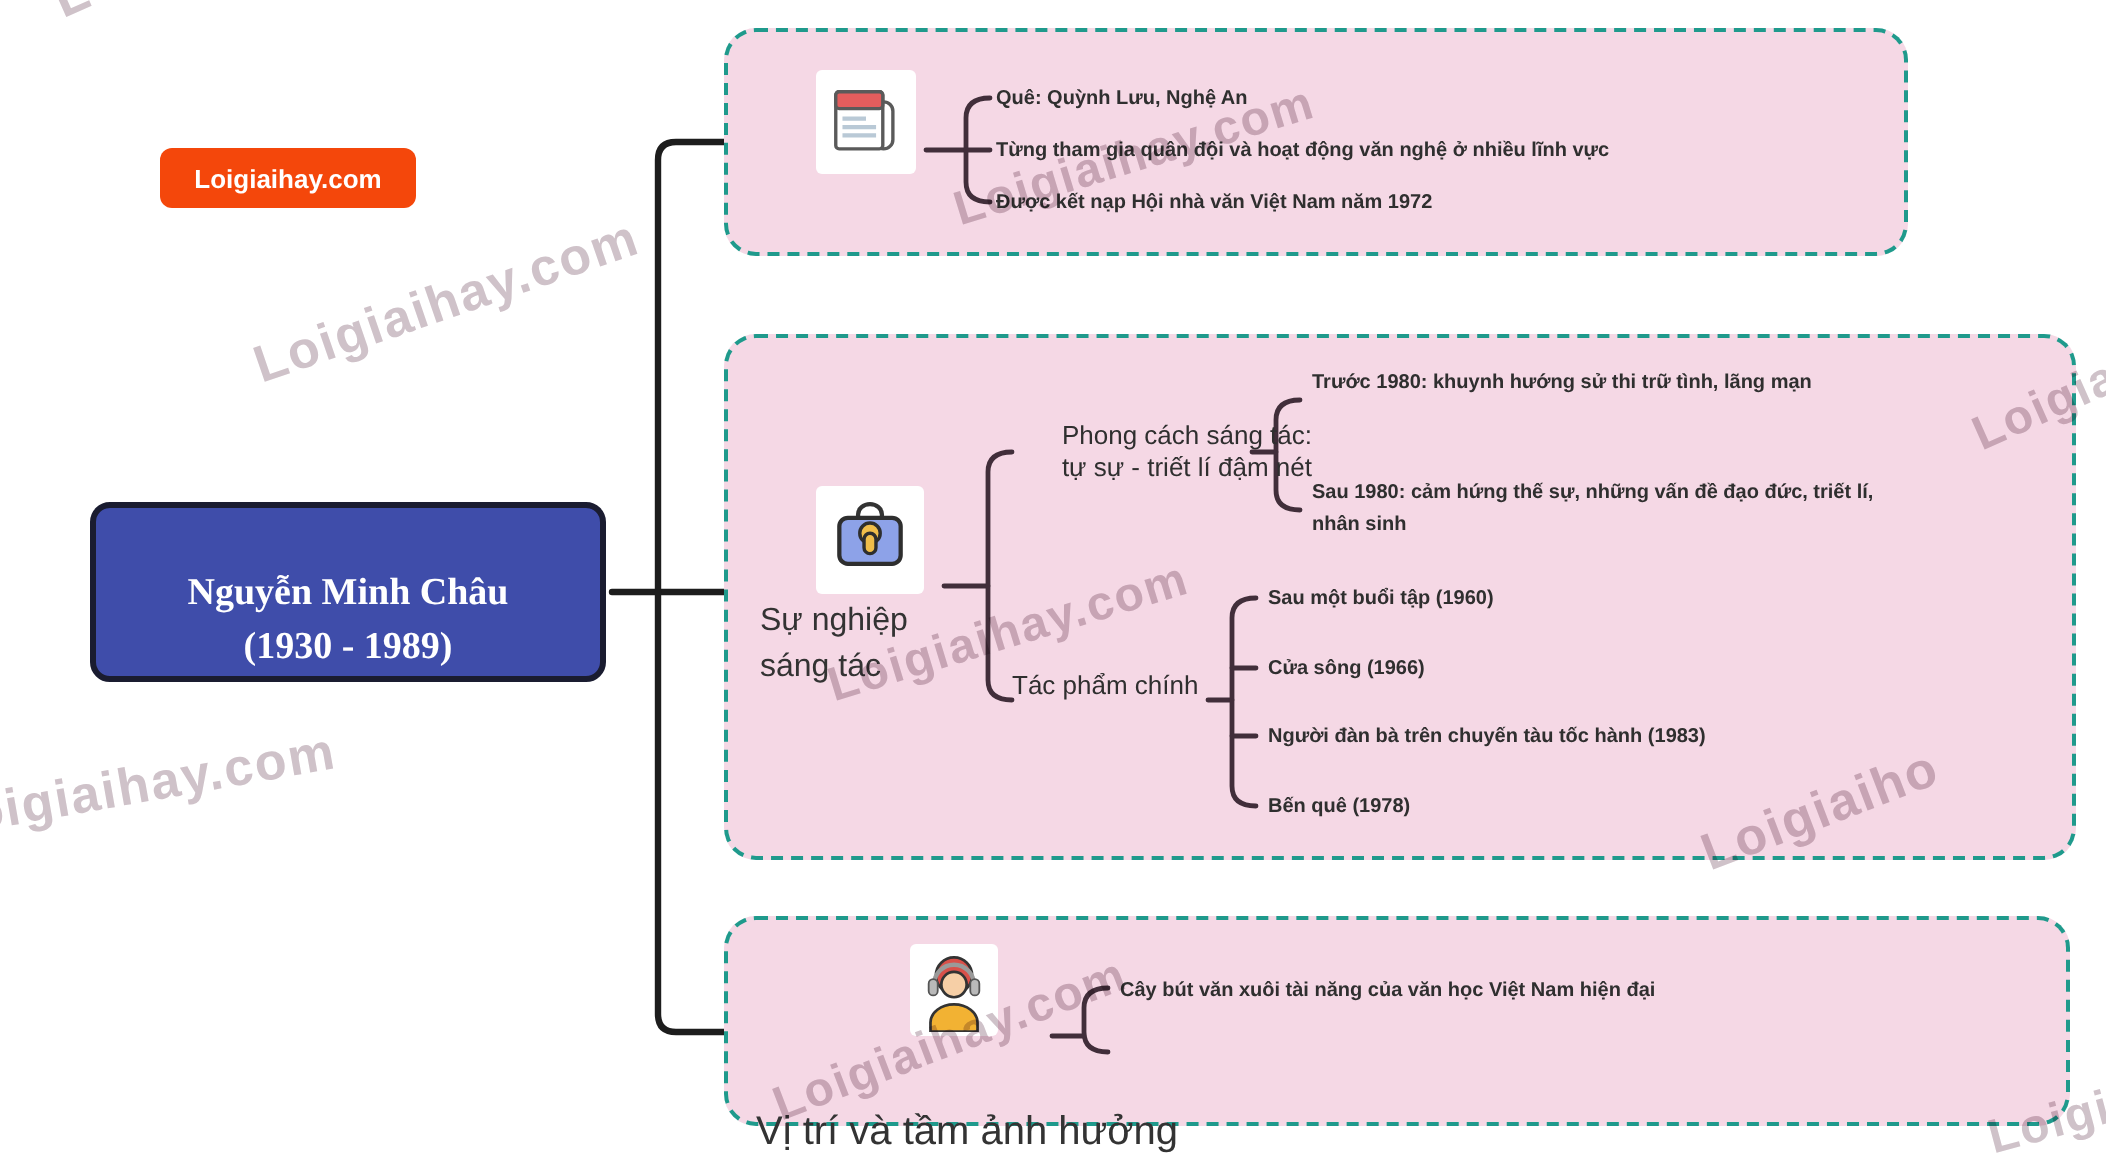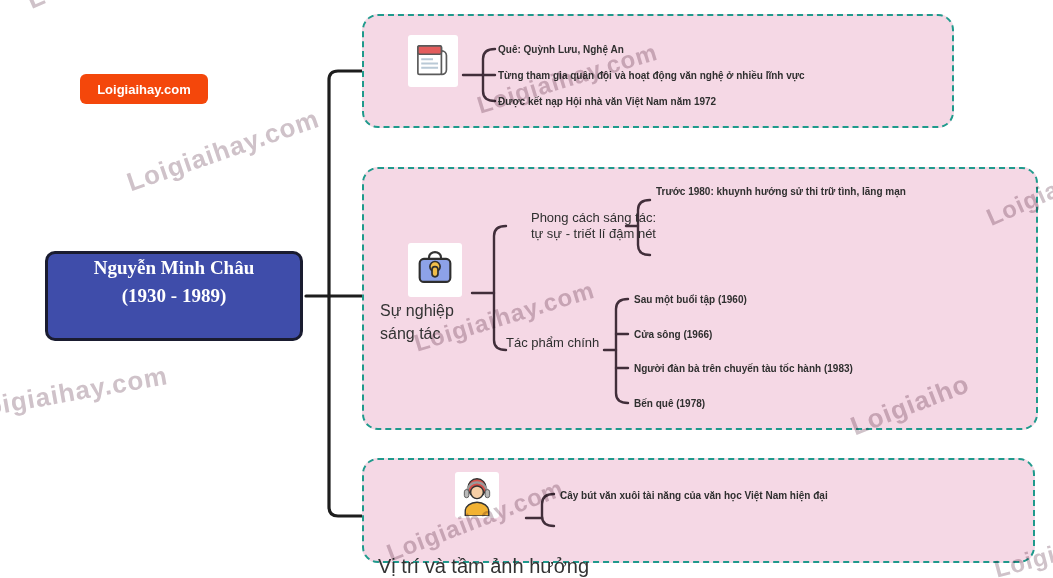--- a/index.html
+++ b/index.html
@@ -17,21 +17,21 @@
   .canvas{
     position:relative;width:1053px;height:578px;overflow:hidden;background:#fff;
     font-family:"Liberation Sans","DejaVu Sans",sans-serif;color:var(--text-color);
   }
   svg.layer{position:absolute;left:0;top:0;}
   .main-line{stroke:var(--connector-main);stroke-width:3.2;fill:none;stroke-linecap:round;}
   .inner-line{stroke:var(--connector-inner);stroke-width:2.4;fill:none;stroke-linecap:round;}
   .root-node{
     position:absolute;left:45px;top:251px;width:252px;height:84px;
     background:var(--root-fill);border:3px solid var(--root-border);border-radius:10px;
-    display:flex;align-items:flex-start;justify-content:center;text-align:center;
+    display:flex;align-items:flex-end;justify-content:center;text-align:center;
     color:#fff;font-family:"Liberation Serif","DejaVu Serif",serif;
     font-size:19px;font-weight:bold;line-height:1.45;white-space:pre-line;
   }
   .badge{
     position:absolute;left:80px;top:74px;width:128px;height:30px;
     background:var(--badge-bg);border-radius:6px;color:#fff;
     display:flex;align-items:center;justify-content:center;
     font-size:13px;font-weight:bold;
   }
   .bbox{
@@ -109,20 +109,21 @@
         <rect x="9" y="14" width="36" height="27" rx="5" fill="#8da2e8" stroke="#2e2e2e" stroke-width="2.5"></rect>
         <circle cx="27" cy="23" r="6" fill="#f0bd4a" stroke="#2e2e2e" stroke-width="2"></circle>
         <rect x="23.5" y="23" width="7" height="12" rx="3.5" fill="#f0bd4a" stroke="#2e2e2e" stroke-width="2"></rect>
       </svg>
     </div>
     <div class="blabel" style="left:16px;top:130px;width:96px;">Sự nghiệp sáng tác</div>
 
     <div class="sublabel" style="left:142px;top:41px;width:150px;">Phong cách sáng tác:
 tự sự - triết lí đậm nét</div>
     <div class="item wrap" style="left:292px;top:15px;width:292px;">Trước 1980: khuynh hướng sử thi trữ tình, lãng mạn</div>
+    <div class="item wrap" style="left:292px;top:70px;width:284px;">Sau 1980: cảm hứng thế sự, những vấn đề đạo đức, triết lí, nhân sinh</div>
 
     <div class="sublabel" style="left:142px;top:166px;">Tác phẩm chính</div>
     <div class="item" style="left:270px;top:123px;">Sau một buổi tập (1960)</div>
     <div class="item" style="left:270px;top:158px;">Cửa sông (1966)</div>
     <div class="item" style="left:270px;top:192px;">Người đàn bà trên chuyến tàu tốc hành (1983)</div>
     <div class="item" style="left:270px;top:227px;">Bến quê (1978)</div>
   </section>
 
   <section class="bbox" id="box3">
     <svg class="layer" width="669" height="101" viewBox="0 0 669 101">

